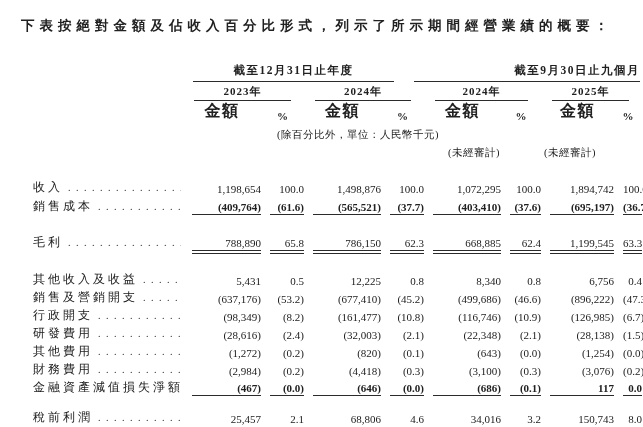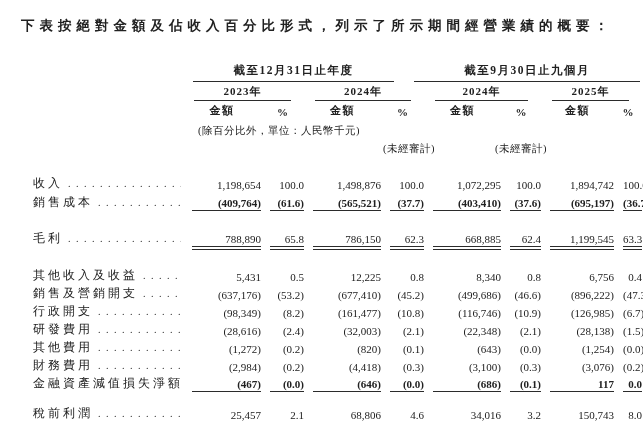--- a/index.html
+++ b/index.html
@@ -17,30 +17,30 @@
     margin:29px 0 0 33px;
   }
   td{padding:0;font-size:11px;vertical-align:bottom;overflow:visible;}
   
   tr.group-row td,tr.year-row td,tr.sub-row td{font-weight:bold;}
   .grp{
     border-bottom:1.4px solid #2b2b2b;text-align:center;
     font-size:11.5px;letter-spacing:1.5px;padding-bottom:3px;white-space:nowrap;
   }
   .grp-l{margin:0 30px 0 10px;}
-  .grp-r{margin:0 2px 0 -10px;}
+  .grp-r{margin:0 2px 0 -10px;text-align:right;}
   .yr{
     border-bottom:1.3px solid #2b2b2b;text-align:center;
     font-size:11px;letter-spacing:1px;padding-bottom:1px;white-space:nowrap;
     margin:0 13px 0 11px;
   }
-  .sub-amt{text-align:center;font-size:11px;letter-spacing:1.5px;padding-bottom:2px;}
+  .sub-amt{text-align:center;font-size:16px;letter-spacing:1.5px;padding-bottom:2px;}
   .sub-pct{text-align:center;font-size:11px;padding-bottom:2px;}
   
-  tr.note-row td{font-size:10.5px;letter-spacing:0.5px;text-align:left;}
+  tr.note-row td{font-size:10.5px;letter-spacing:0.5px;text-align:right;}
   .note-span{display:inline-block;white-space:nowrap;}
   .shift-unit{transform:translateX(15px);}
   .shift-ua1{transform:translateX(-41px);}
   .shift-ua2{transform:translateX(-46px);}
   
   .lblwrap{display:flex;align-items:baseline;}
   .lbl-text{font-size:12px;letter-spacing:3px;white-space:nowrap;}
   .leader{
     flex:1 1 auto;overflow:hidden;white-space:nowrap;
     font-size:10px;letter-spacing:5.5px;margin:0 2px 0 5px;color:#2b2b2b;

